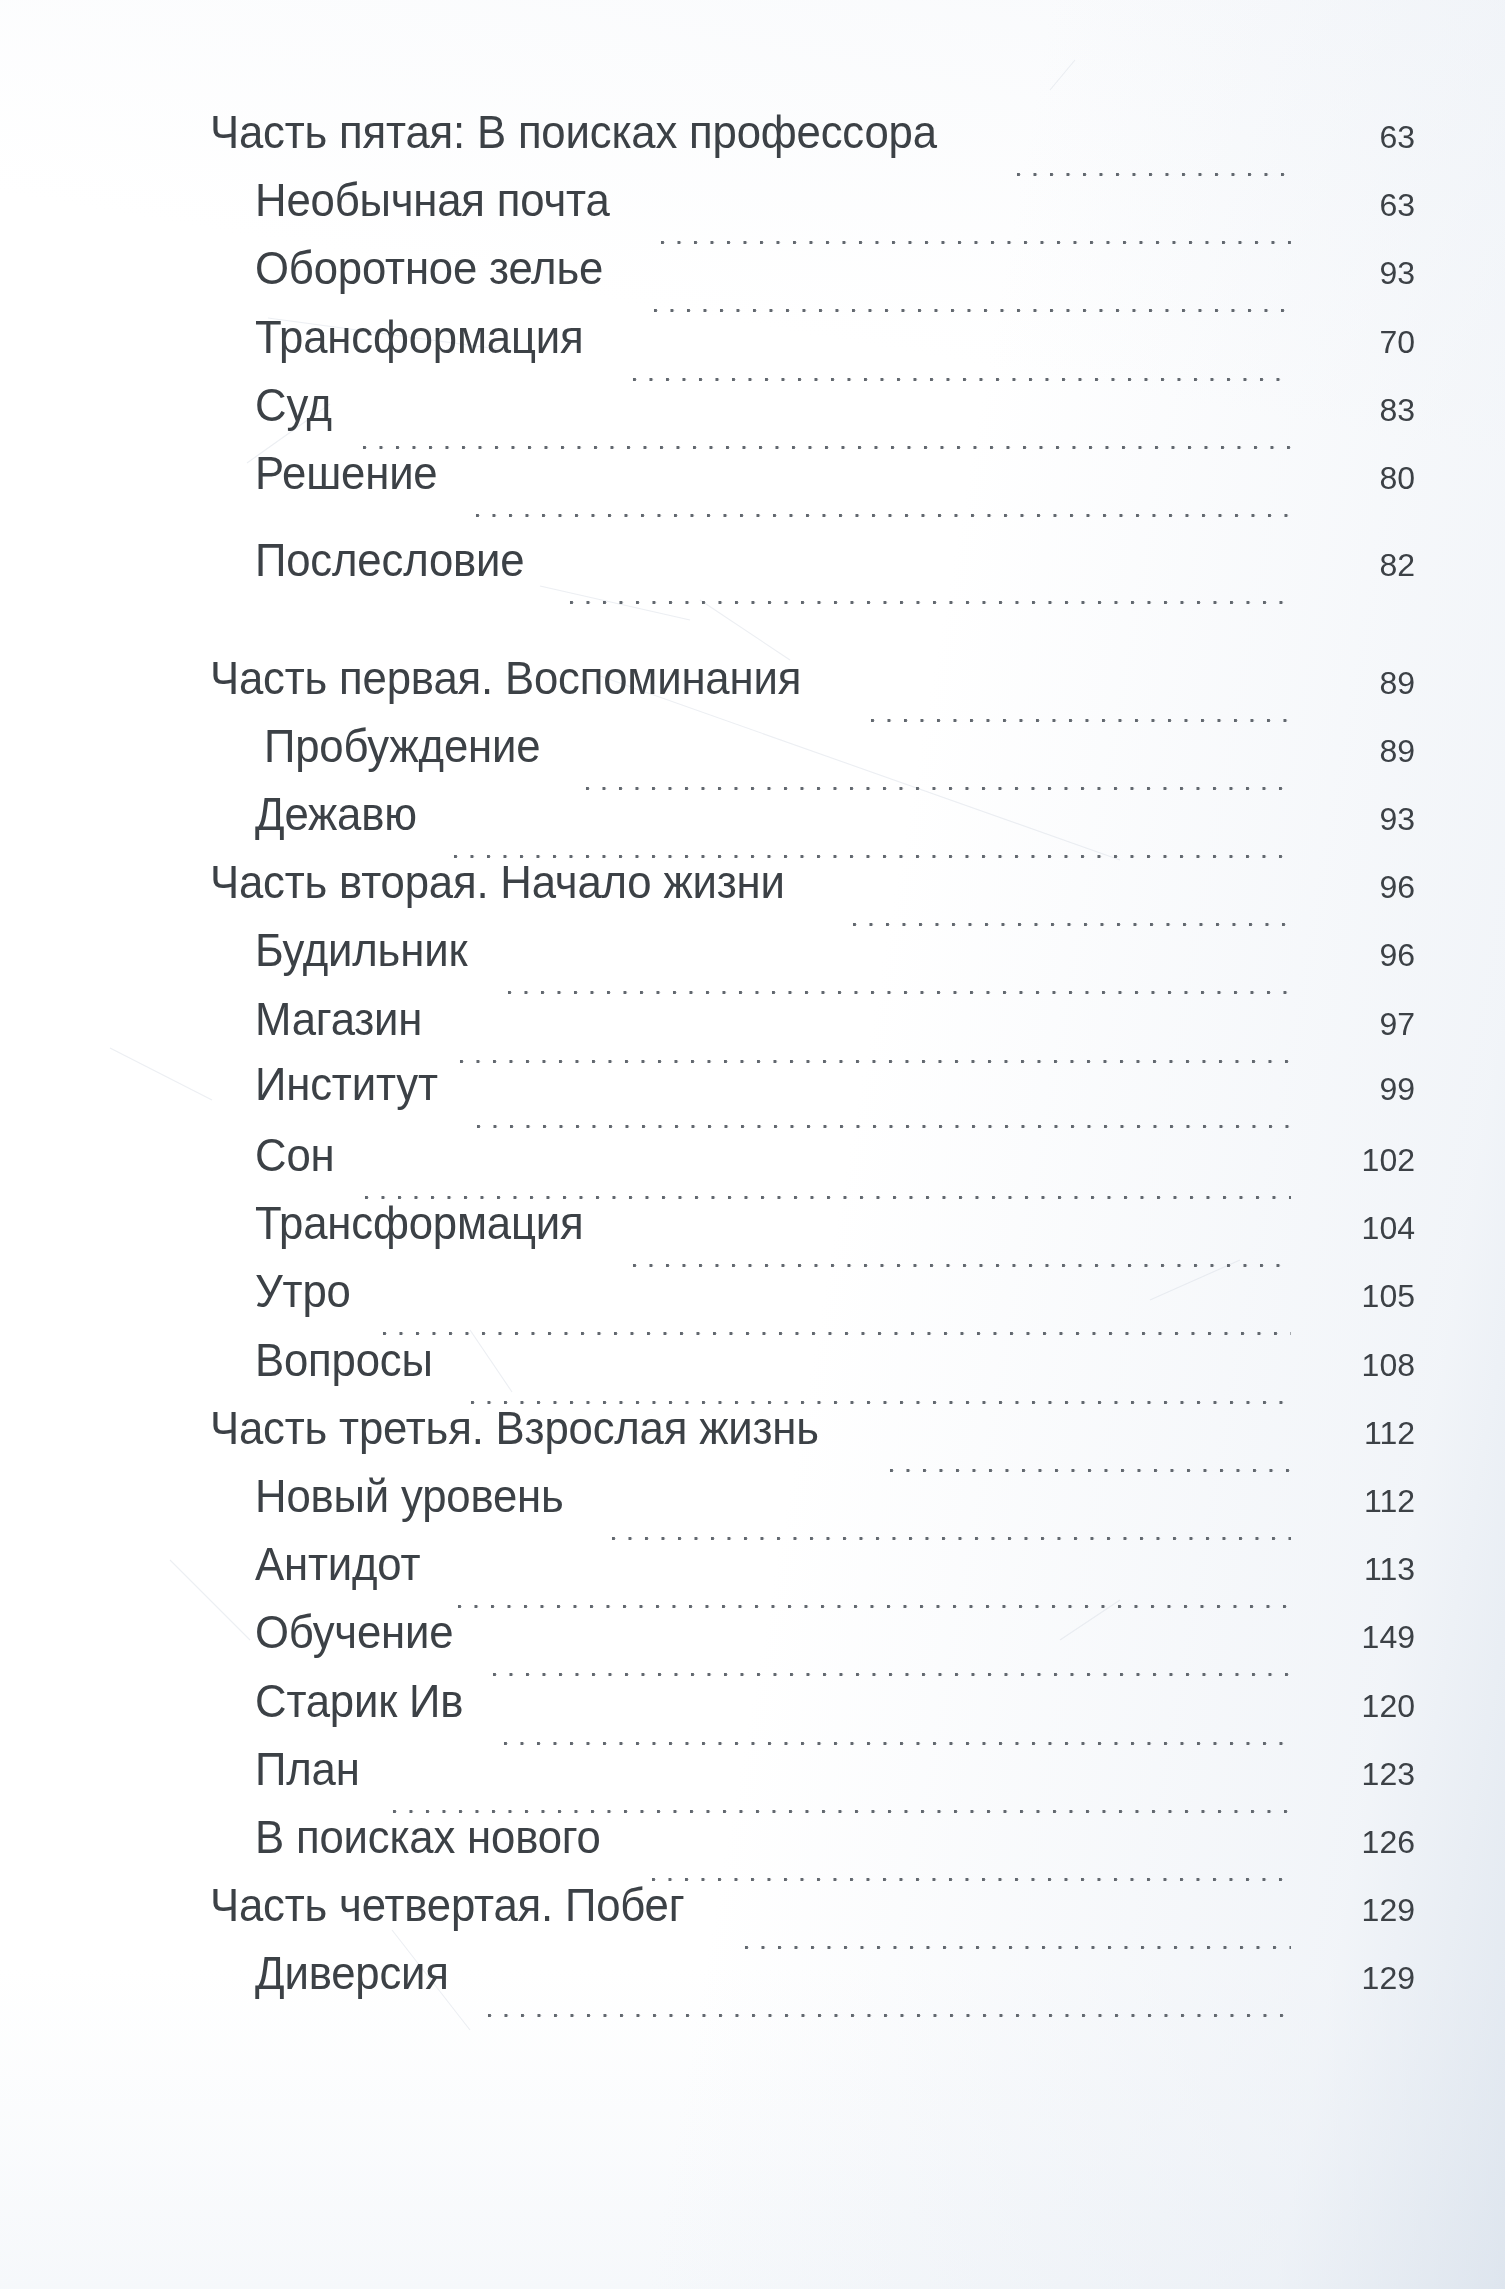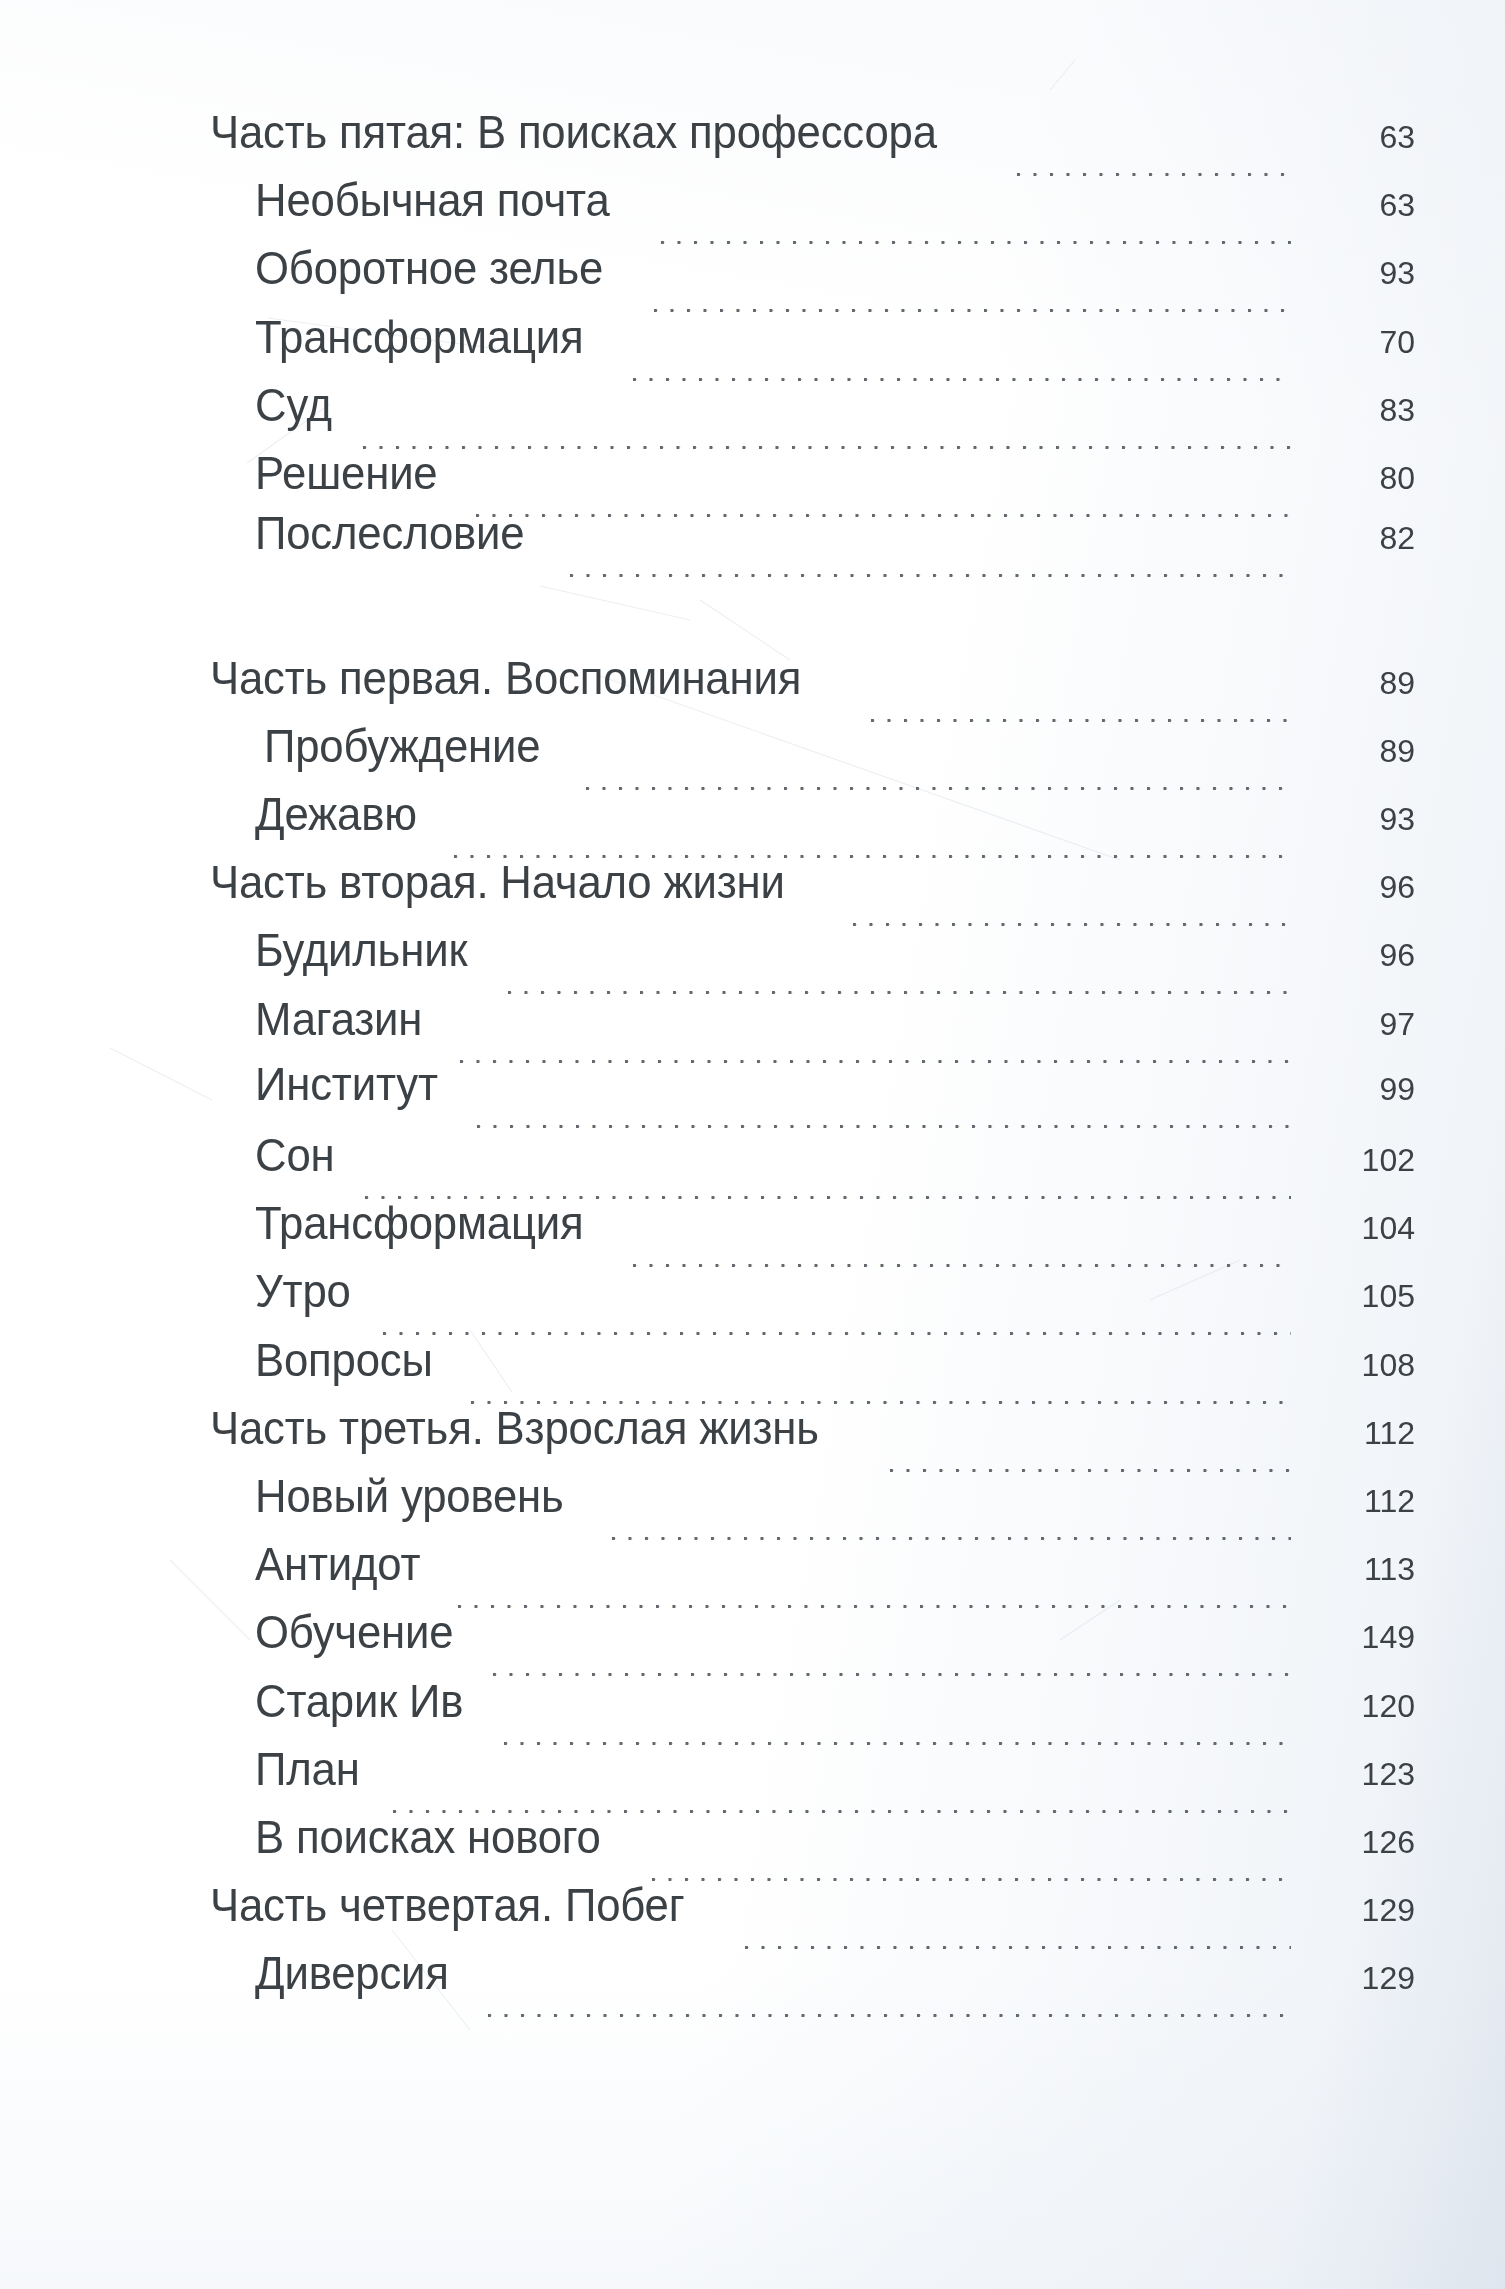--- a/index.html
+++ b/index.html
@@ -154,21 +154,21 @@
     <div class="toc-row lvl-2" style="top: 380.8px;">
       <span class="toc-title">Суд</span>
       <span class="toc-leader"></span>
       <span class="toc-page">83</span>
     </div>
     <div class="toc-row lvl-2" style="top: 449px;">
       <span class="toc-title">Решение</span>
       <span class="toc-leader"></span>
       <span class="toc-page">80</span>
     </div>
-    <div class="toc-row lvl-2" style="top: 509px;">
+    <div class="toc-row lvl-2" style="top: 536px;">
       <span class="toc-title">Послесловие</span>
       <span class="toc-leader"></span>
       <span class="toc-page">82</span>
     </div>
     <div class="toc-row lvl-1" style="top: 653.6px;">
       <span class="toc-title">Часть первая. Воспоминания</span>
       <span class="toc-leader"></span>
       <span class="toc-page">89</span>
     </div>
     <div class="toc-row lvl-2" style="top: 721.8px; padding-left: 9px;">

